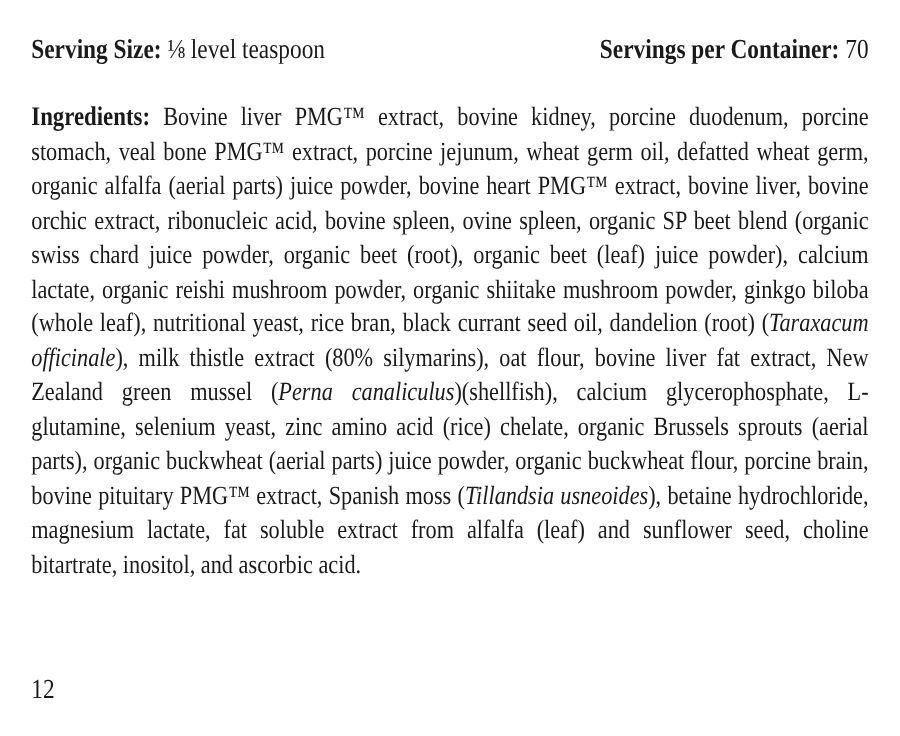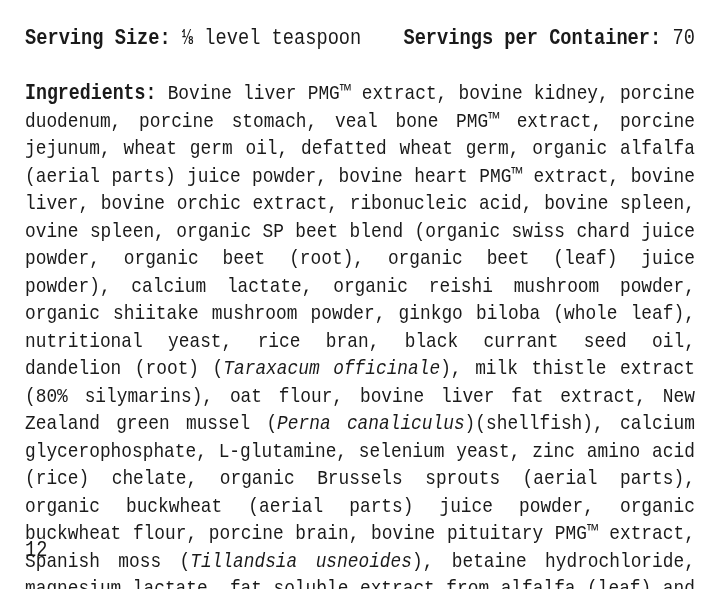--- a/index.html
+++ b/index.html
@@ -2,21 +2,21 @@
 <html><head>
 <meta charset="utf-8">
 <style>
   html, body { margin: 0; padding: 0; background: #ffffff; }
   .page {
     position: relative;
     width: 720px;
     height: 589px;
     background: #ffffff;
     overflow: hidden;
-    font-family: Liberation Mono, monospace;
+    font-family: Liberation Serif, serif;
     color: #1a1a1a;
   }
   
   .content {
     position: absolute;
     left: 25px;
     top: 26px;
     width: 789px;
     transform: scaleX(0.849);
     transform-origin: 0 0;

